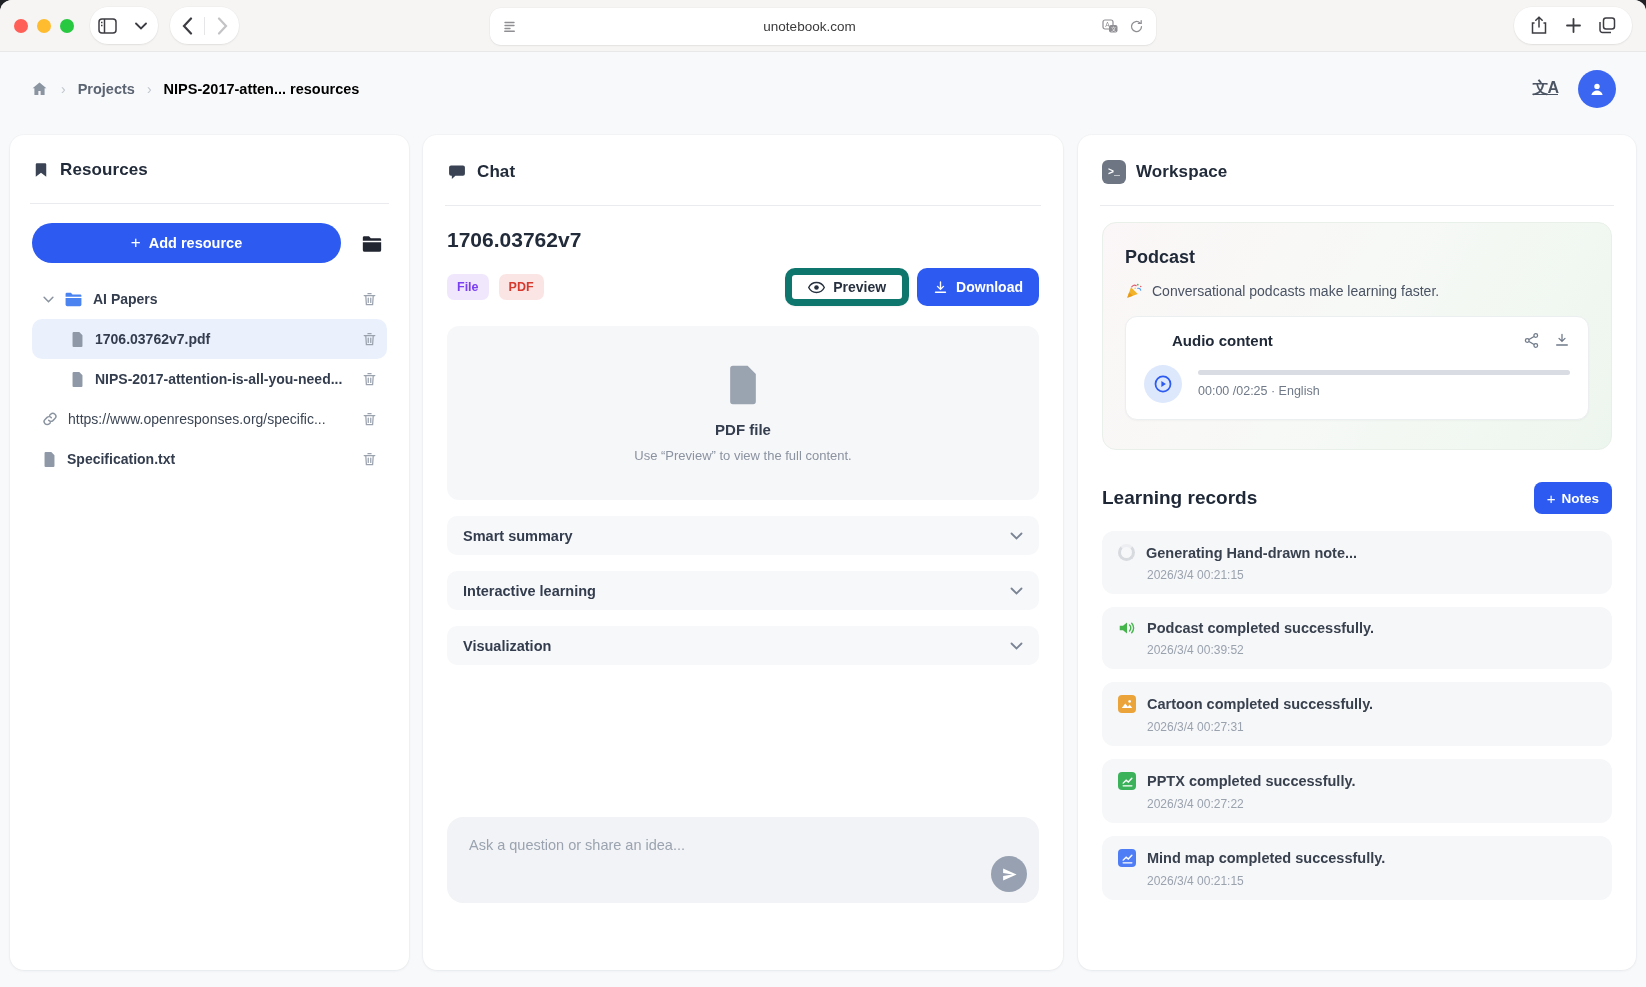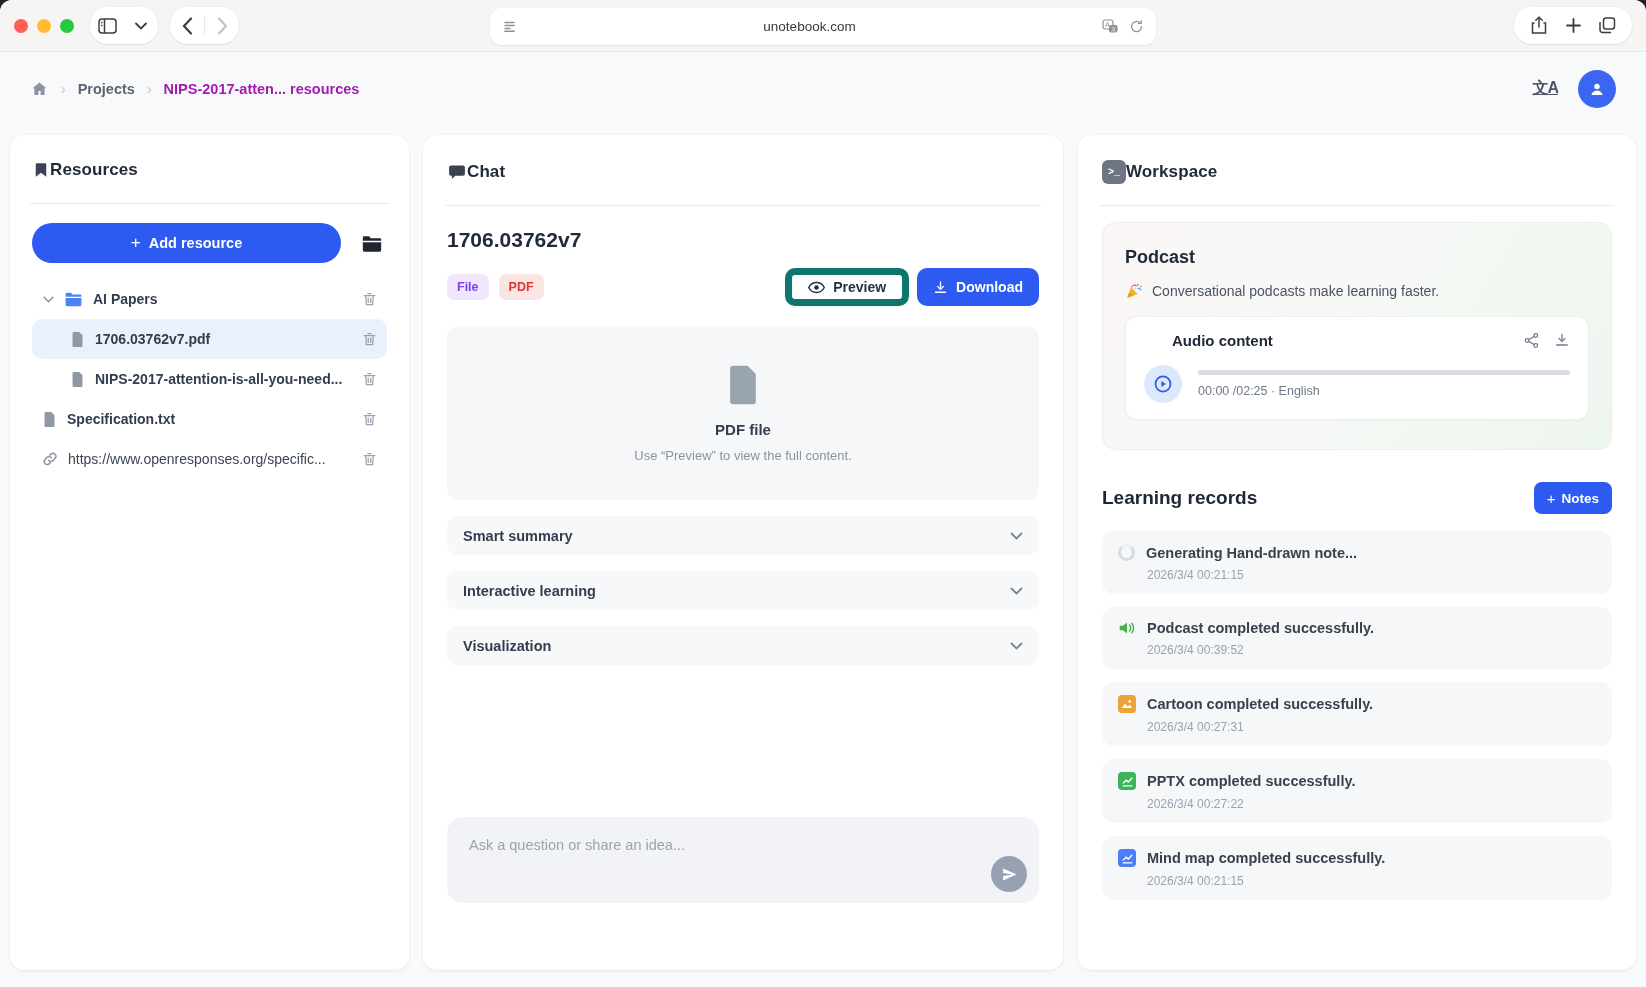--- a/index.html
+++ b/index.html
@@ -25,34 +25,34 @@
             background:#fff; border-radius:11px; display:flex; align-items:center; padding:0 12px;
             box-shadow:0 0 0 .5px rgba(0,0,0,.04), 0 1px 2px rgba(0,0,0,.06); }
   .url-text { flex:1; text-align:center; font-size:13.5px; color:#3a3a3c; }
   .mini-ic { color:#8e8e93; display:flex; align-items:center; }
   .chrome-right { margin-left:auto; padding:0 8px; }
 
   
   .topbar { height:73px; display:flex; align-items:center; padding:0 30px; }
   .crumb-sep { color:#c0c6cf; font-size:14px; margin:0 12px; }
   .crumb { font-size:14.5px; color:#5b6472; font-weight:600; }
-  .crumb.current { color:#a21caf; }
+  .crumb.current { color:#000000; }
   .topbar-right { margin-left:auto; display:flex; align-items:center; gap:20px; }
   .translate-glyph { font-size:16px; color:#4b5563; font-weight:600; letter-spacing:-1px;text-decoration:underline; }
   .avatar { width:38px; height:38px; border-radius:50%; background:#3b66f1; display:flex;
             align-items:center; justify-content:center; }
 
   
   .panel { position:absolute; top:135px; bottom:17px; background:#fff; border-radius:14px;
            box-shadow:0 1px 3px rgba(22,30,48,.06), 0 0 0 1px rgba(22,30,48,.02); }
   .panel-resources { left:10px;  width:399px;  padding:22px; }
   .panel-chat      { left:423px; width:640px;  padding:24px; }
   .panel-workspace { left:1078px; width:558px; padding:24px; }
 
-  .panel-head { display:flex; align-items:center; height:26px; }
+  .panel-head { display:flex; align-items:center; gap:10px; height:26px; }
   .panel-title { font-size:17px; font-weight:700; color:#222b3a; letter-spacing:.1px; }
   .panel-divider { height:1px; background:#e9ebef; margin:20px -2px 0; }
 
   
   .add-row { display:flex; align-items:center; margin-top:19px; gap:16px; }
   .btn-add { flex:1; height:40px; background:#2d5af0; color:#fff; border:none; border-radius:20px;
              font-size:14.5px; font-weight:700; display:flex; align-items:center; justify-content:center;
              gap:8px; font-family:inherit; cursor:pointer; }
   .btn-add .plus { font-size:17px; font-weight:400; }
   .icon-btn { background:none; border:none; padding:4px; cursor:pointer; display:flex; }
@@ -313,37 +313,37 @@
           </svg>
         <span class="tree-label">NIPS-2017-attention-is-all-you-need...</span>
         <button class="trash">
           <svg width="15" height="16" viewBox="0 0 24 24" fill="none" stroke="currentColor" stroke-width="2" stroke-linecap="round">
               <path d="M3.5 6.5h17M9.5 3.5h5M6 6.5l1 14.5h10l1-14.5M10 10.5v7M14 10.5v7"></path>
             </svg>
         </button>
       </div>
 
       <div class="tree-row" style="padding-left:10px">
-        <svg width="15" height="17" viewBox="0 0 20 24" fill="#8f98a6">
-            <path d="M4 1.5h8.5L17 6v15a1.5 1.5 0 0 1-1.5 1.5h-11A1.5 1.5 0 0 1 3 21V3A1.5 1.5 0 0 1 4.5 1.5z"></path>
-          </svg>
-        <span class="tree-label">Specification.txt</span>
+        <svg width="16" height="16" viewBox="0 0 24 24" fill="none" stroke="#8a93a0" stroke-width="2.2" stroke-linecap="round">
+            <path d="M10 14a4.5 4.5 0 0 0 6.4.4l3-3a4.5 4.5 0 0 0-6.4-6.4l-1.5 1.5"></path>
+            <path d="M14 10a4.5 4.5 0 0 0-6.4-.4l-3 3a4.5 4.5 0 0 0 6.4 6.4l1.5-1.5"></path>
+          </svg>
+        <span class="tree-label url">https://www.openresponses.org/specific...</span>
         <button class="trash">
           <svg width="15" height="16" viewBox="0 0 24 24" fill="none" stroke="currentColor" stroke-width="2" stroke-linecap="round">
               <path d="M3.5 6.5h17M9.5 3.5h5M6 6.5l1 14.5h10l1-14.5M10 10.5v7M14 10.5v7"></path>
             </svg>
         </button>
       </div>
 
       <div class="tree-row" style="padding-left:10px">
-        <svg width="16" height="16" viewBox="0 0 24 24" fill="none" stroke="#8a93a0" stroke-width="2.2" stroke-linecap="round">
-            <path d="M10 14a4.5 4.5 0 0 0 6.4.4l3-3a4.5 4.5 0 0 0-6.4-6.4l-1.5 1.5"></path>
-            <path d="M14 10a4.5 4.5 0 0 0-6.4-.4l-3 3a4.5 4.5 0 0 0 6.4 6.4l1.5-1.5"></path>
-          </svg>
-        <span class="tree-label url">https://www.openresponses.org/specific...</span>
+        <svg width="15" height="17" viewBox="0 0 20 24" fill="#8f98a6">
+            <path d="M4 1.5h8.5L17 6v15a1.5 1.5 0 0 1-1.5 1.5h-11A1.5 1.5 0 0 1 3 21V3A1.5 1.5 0 0 1 4.5 1.5z"></path>
+          </svg>
+        <span class="tree-label">Specification.txt</span>
         <button class="trash">
           <svg width="15" height="16" viewBox="0 0 24 24" fill="none" stroke="currentColor" stroke-width="2" stroke-linecap="round">
               <path d="M3.5 6.5h17M9.5 3.5h5M6 6.5l1 14.5h10l1-14.5M10 10.5v7M14 10.5v7"></path>
             </svg>
         </button>
       </div>
     </div>
   </div>
 
   <div class="panel panel-chat">

